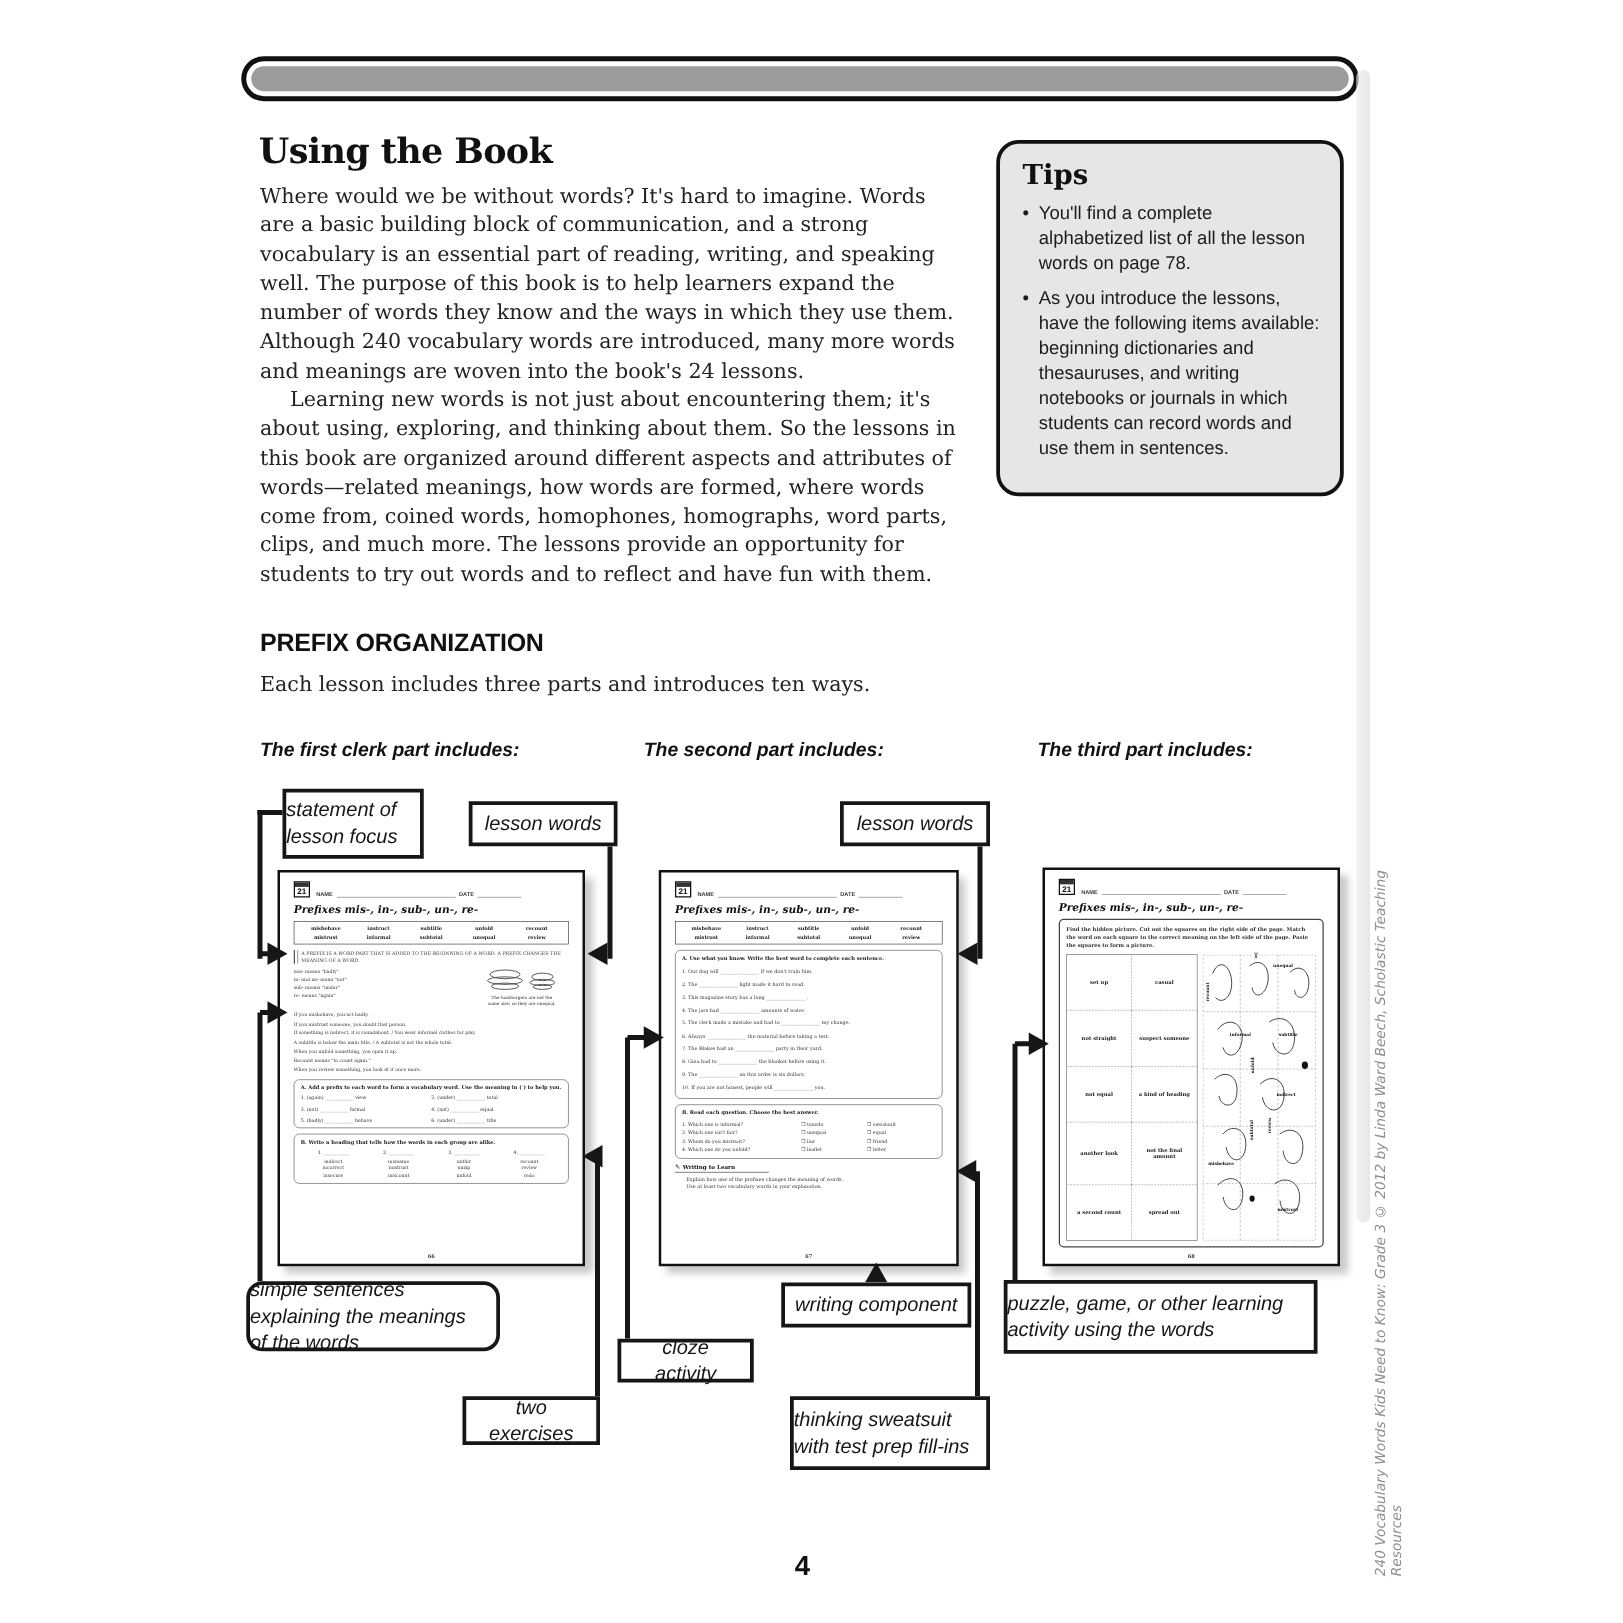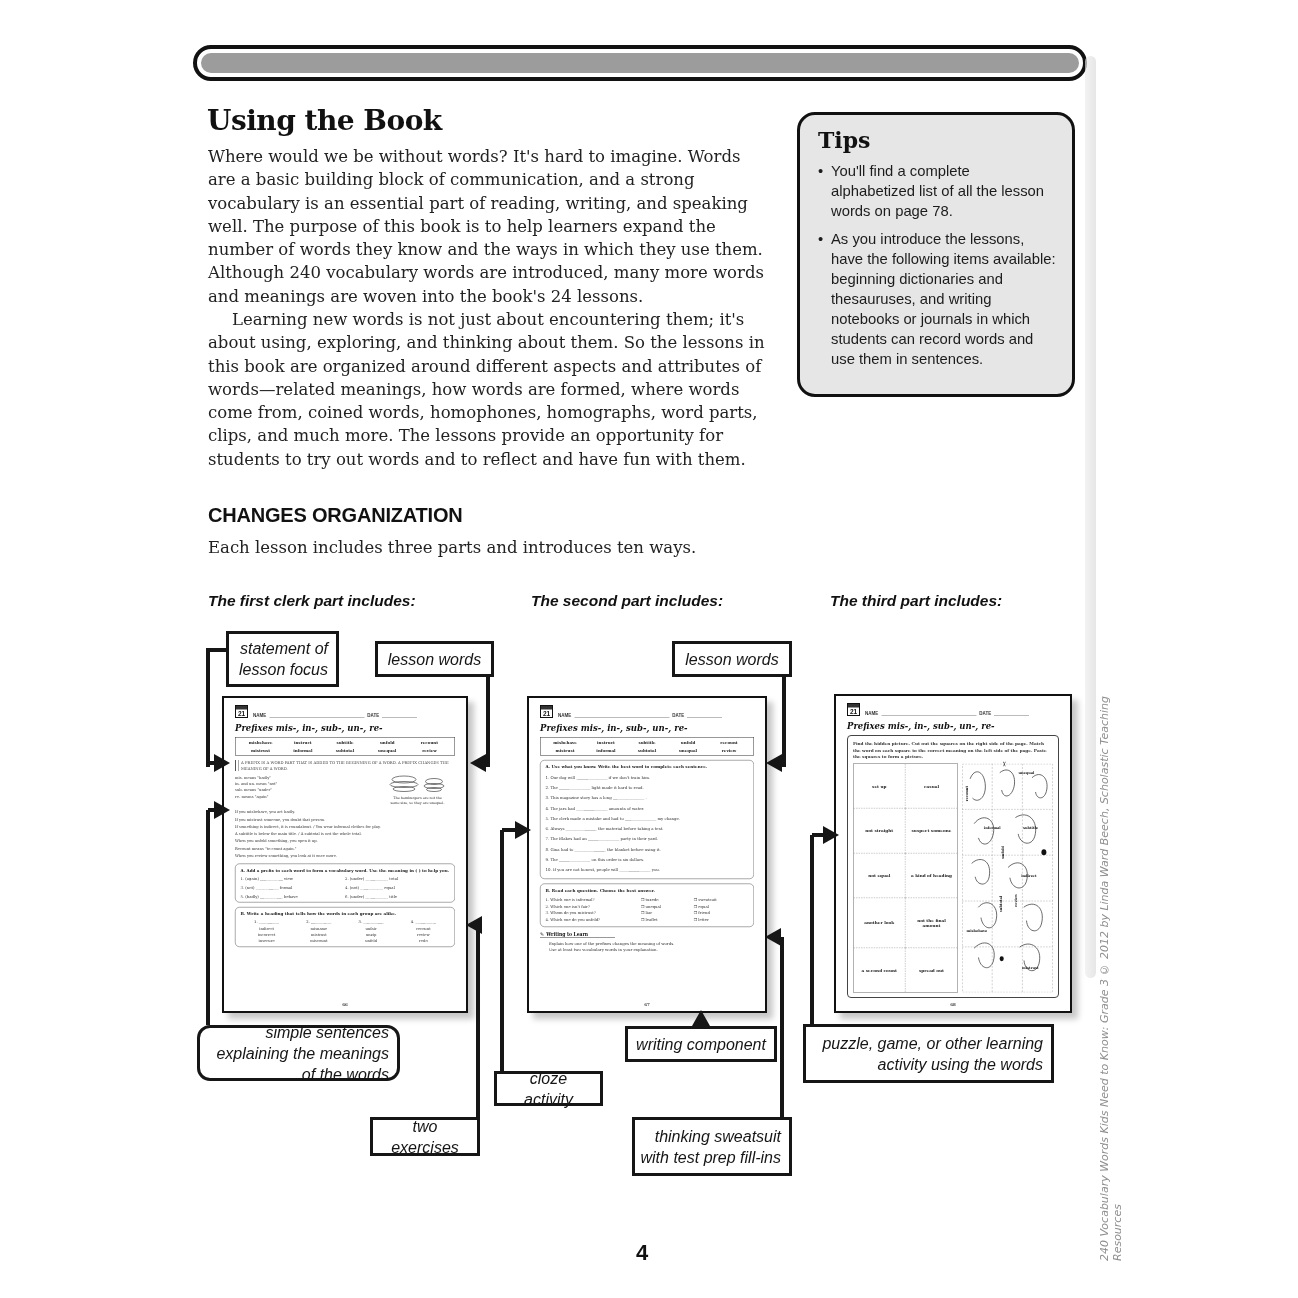--- a/index.html
+++ b/index.html
@@ -25,28 +25,28 @@
   .tip{position:relative;padding-left:13px;margin-bottom:8px;
        font-family:"Liberation Sans",sans-serif;font-size:14.8px;line-height:20px;color:#1c1c1c;}
   .tip::before{content:"•";position:absolute;left:0;top:0;}
 
   #lesson-org{left:208px;top:504px;font-family:"Liberation Sans",sans-serif;font-weight:bold;
               font-size:20px;letter-spacing:-0.2px;color:#111;}
   #lesson-sub{left:208px;top:538px;font-size:16.5px;color:#222;}
 
   .col-head{top:592px;font-family:"Liberation Sans",sans-serif;font-style:italic;font-weight:bold;
             font-size:15.5px;color:#111;}
-  #col1{left:208px;} #col2{left:531px;text-align:right;} #col3{left:830px;}
+  #col1{left:208px;} #col2{left:515px;text-align:right;} #col3{left:830px;}
 
   
   .callout{position:absolute;border:3px solid #161616;background:#fff;box-sizing:border-box;
            display:flex;align-items:center;justify-content:center;text-align:center;
            font-family:"Liberation Sans",sans-serif;font-style:italic;font-size:16px;
            line-height:21px;color:#161616;padding:4px 8px;z-index:6;}
-  .c-left{justify-content:flex-start;text-align:right;padding-left:0;}
+  .c-left{justify-content:flex-start;text-align:left;padding-left:0;}
   #co-statement{left:226px;top:631px;width:113px;height:56px;}
   #co-words1{left:375px;top:641px;width:119px;height:36px;}
   #co-words2{left:672px;top:641px;width:120px;height:36px;}
   #co-simple{left:197px;top:1025px;width:203px;height:56px;border-radius:13px;}
   #co-two{left:370px;top:1117px;width:110px;height:39px;}
   #co-cloze{left:494px;top:1071px;width:109px;height:35px;}
   #co-writing{left:625px;top:1026px;width:152px;height:36px;}
   #co-thinking{left:632px;top:1117px;width:160px;height:59px;}
   #co-puzzle{left:803px;top:1024px;width:251px;height:59px;}
 
@@ -152,21 +152,21 @@
   <div id="intro-p2" class="abs intro">Learning new words is not just about encountering them; it's about using, exploring, and thinking about them. So the lessons in this book are organized around different aspects and attributes of words—related meanings, how words are formed, where words come from, coined words, homophones, homographs, word parts, clips, and much more. The lessons provide an opportunity for students to try out words and to reflect and have fun with them.</div>
 
   <div id="tips" class="abs">
     <h2>Tips</h2>
     <div>
         <div class="tip">You'll find a complete alphabetized list of all the lesson words on page 78.</div>
         <div class="tip">As you introduce the lessons, have the following items available: beginning dictionaries and thesauruses, and writing notebooks or journals in which students can record words and use them in sentences.</div>
       </div>
   </div>
 
-  <div id="lesson-org" class="abs">CHANGES ORGANIZATION</div>
+  <div id="lesson-org" class="abs">PREFIX ORGANIZATION</div>
   <div id="lesson-sub" class="abs">Each lesson includes three parts and introduces ten ways.</div>
 
   <div id="col1" class="abs col-head">The first clerk part includes:</div>
   <div id="col2" class="abs col-head">The second part includes:</div>
   <div id="col3" class="abs col-head">The third part includes:</div>
 
   <div id="co-statement" class="callout c-left">statement of lesson focus</div>
   <div id="co-words1" class="callout">lesson words</div>
   <div id="co-words2" class="callout">lesson words</div>
   <div id="co-simple" class="callout c-left">simple sentences explaining the meanings of the words</div>

